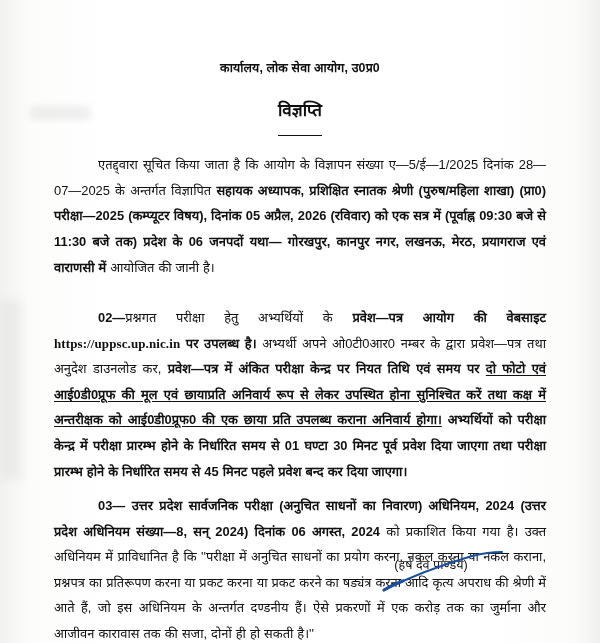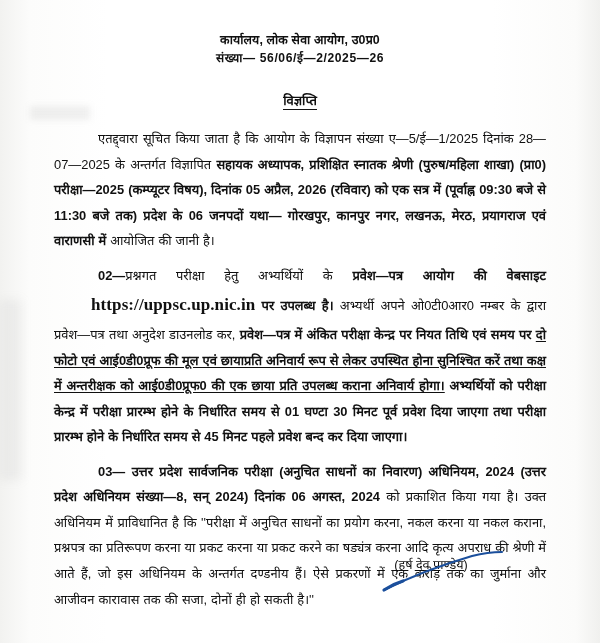--- a/index.html
+++ b/index.html
@@ -46,21 +46,21 @@
   }
 
   .content {
     position: relative;
     padding: 0 54px;
   }
 
   
   .letterhead {
     text-align: center;
-    margin-top: 32px;
+    margin-top: 60px;
     line-height: 1.45;
   }
   .letterhead .hl {
     font-weight: bold;
     font-size: 12.4px;
     letter-spacing: 0.15px;
     white-space: nowrap;
   }
   .letterhead .hl.num {
     font-size: 12.1px;
@@ -69,48 +69,47 @@
 
   
   .title-wrap {
     text-align: center;
     margin-top: 23px;
     margin-bottom: 16px;
   }
   .doc-title {
     display: inline-block;
     font-weight: bold;
-    font-size: 13px;
+    font-size: 17px;
     border-bottom: 1.4px solid #111;
-    padding-bottom: 1px;
+    padding-bottom: 14px;
     line-height: 1.2;
   }
 
   
   .para {
     text-align: justify;
     text-align-last: left;
     font-size: 12.9px;
     line-height: 1.98;
     margin: 0 0 5px 0;
     word-spacing: 0.4px;
     hyphens: none;
   }
-  .para.p1 { text-indent: 44px; margin-bottom: 9px; }
+  .para.p1 { text-indent: 44px; margin-bottom: 25px; }
   .para.p2 { text-indent: 44px; margin-bottom: 9px; }
   .para.p3 { text-indent: 44px; }
 
   .b   { font-weight: bold; }
   .bu  { font-weight: bold; text-decoration: underline; text-underline-offset: 2px; }
   .mono-url {
     font-family: "Liberation Serif", "DejaVu Serif", serif;
     font-weight: bold;
-    font-size: 17px;
+    font-size: 13px;
     letter-spacing: 0.1px;
-    margin-left: 37px;
   }
   .num { letter-spacing: 0.2px; }
 
   
   .sign-block {
     position: absolute;
     right: 54px;
     top: 556px;
     width: 230px;
     text-align: center;
@@ -138,21 +137,20 @@
 <body>
 
 <div class="page">
   <div class="scan-smudge"></div>
   <div class="scan-smudge2"></div>
 
   <div class="content">
 
     <div class="letterhead">
       <div class="hl">कार्यालय, लोक सेवा आयोग, उ0प्र0</div>
-      <div class="hl num">संख्या— 56/06/ई—2/2025—26</div>
     </div>
 
     <div class="title-wrap">
       <span class="doc-title">विज्ञप्ति</span>
     </div>
 
     <p class="para p1"><span>एतद्द्वारा सूचित किया जाता है कि आयोग के विज्ञापन संख्या ए—5/ई—1/2025 दिनांक 28—07—2025 के अन्तर्गत विज्ञापित </span><span class="b">सहायक अध्यापक, प्रशिक्षित स्नातक श्रेणी (पुरुष/महिला शाखा) (प्रा0) परीक्षा—2025 (कम्प्यूटर विषय), दिनांक 05 अप्रैल, 2026 (रविवार) को एक सत्र में (पूर्वाह्न 09:30 बजे से 11:30 बजे तक) प्रदेश के 06 जनपदों यथा— गोरखपुर, कानपुर नगर, लखनऊ, मेरठ, प्रयागराज एवं वाराणसी में </span><span>आयोजित की जानी है।</span></p>
 
     <p class="para p2"><span class="b">02—</span><span>प्रश्नगत परीक्षा हेतु अभ्यर्थियों के </span><span class="b">प्रवेश—पत्र आयोग की वेबसाइट </span><span class="mono-url">https://uppsc.up.nic.in</span><span class="b"> पर उपलब्ध है।</span><span> अभ्यर्थी अपने ओ0टी0आर0 नम्बर के द्वारा प्रवेश—पत्र तथा अनुदेश डाउनलोड कर, </span><span class="b">प्रवेश—पत्र में अंकित परीक्षा केन्द्र पर नियत तिथि एवं समय पर </span><span class="bu">दो फोटो एवं आई0डी0प्रूफ की मूल एवं छायाप्रति अनिवार्य रूप से लेकर उपस्थित होना सुनिश्चित करें तथा कक्ष में अन्तरीक्षक को आई0डी0प्रूफ0 की एक छाया प्रति उपलब्ध कराना अनिवार्य होगा।</span><span class="b"> अभ्यर्थियों को परीक्षा केन्द्र में परीक्षा प्रारम्भ होने के निर्धारित समय से 01 घण्टा 30 मिनट पूर्व प्रवेश दिया जाएगा तथा परीक्षा प्रारम्भ होने के निर्धारित समय से 45 मिनट पहले प्रवेश बन्द कर दिया जाएगा।</span></p>
 

